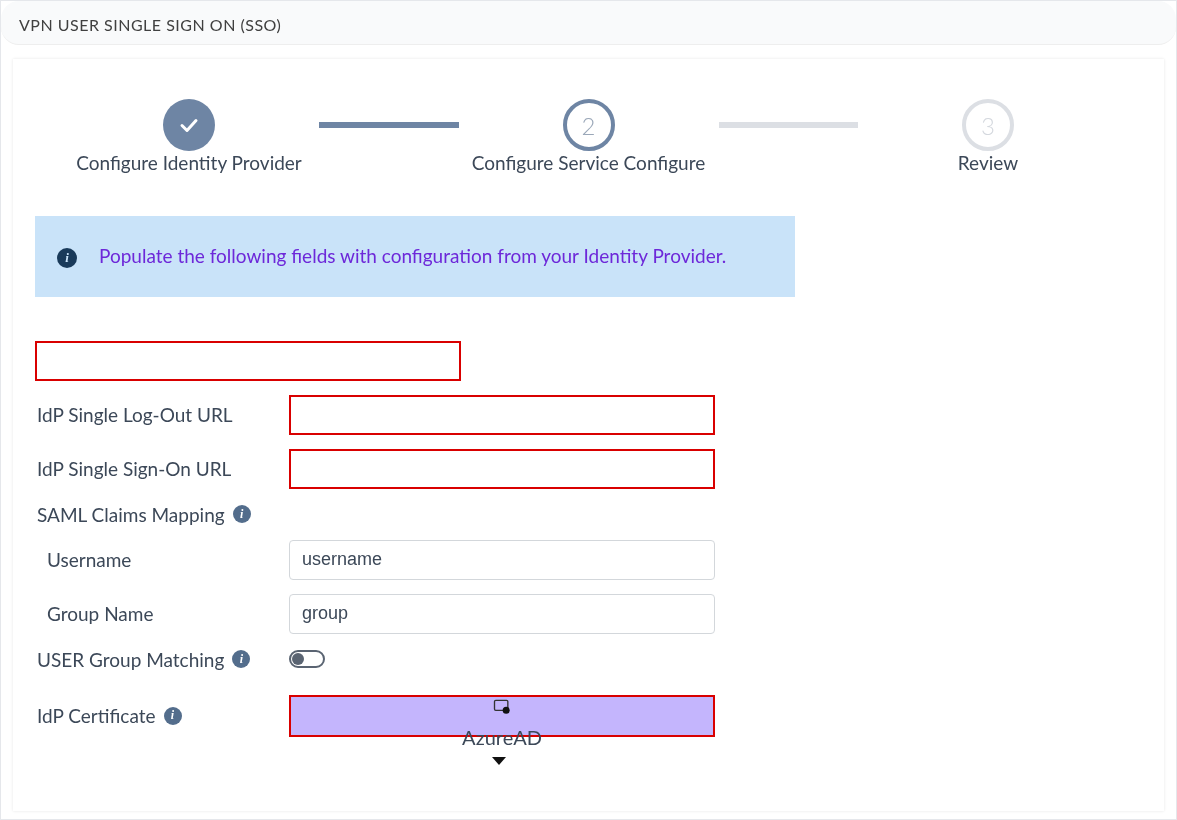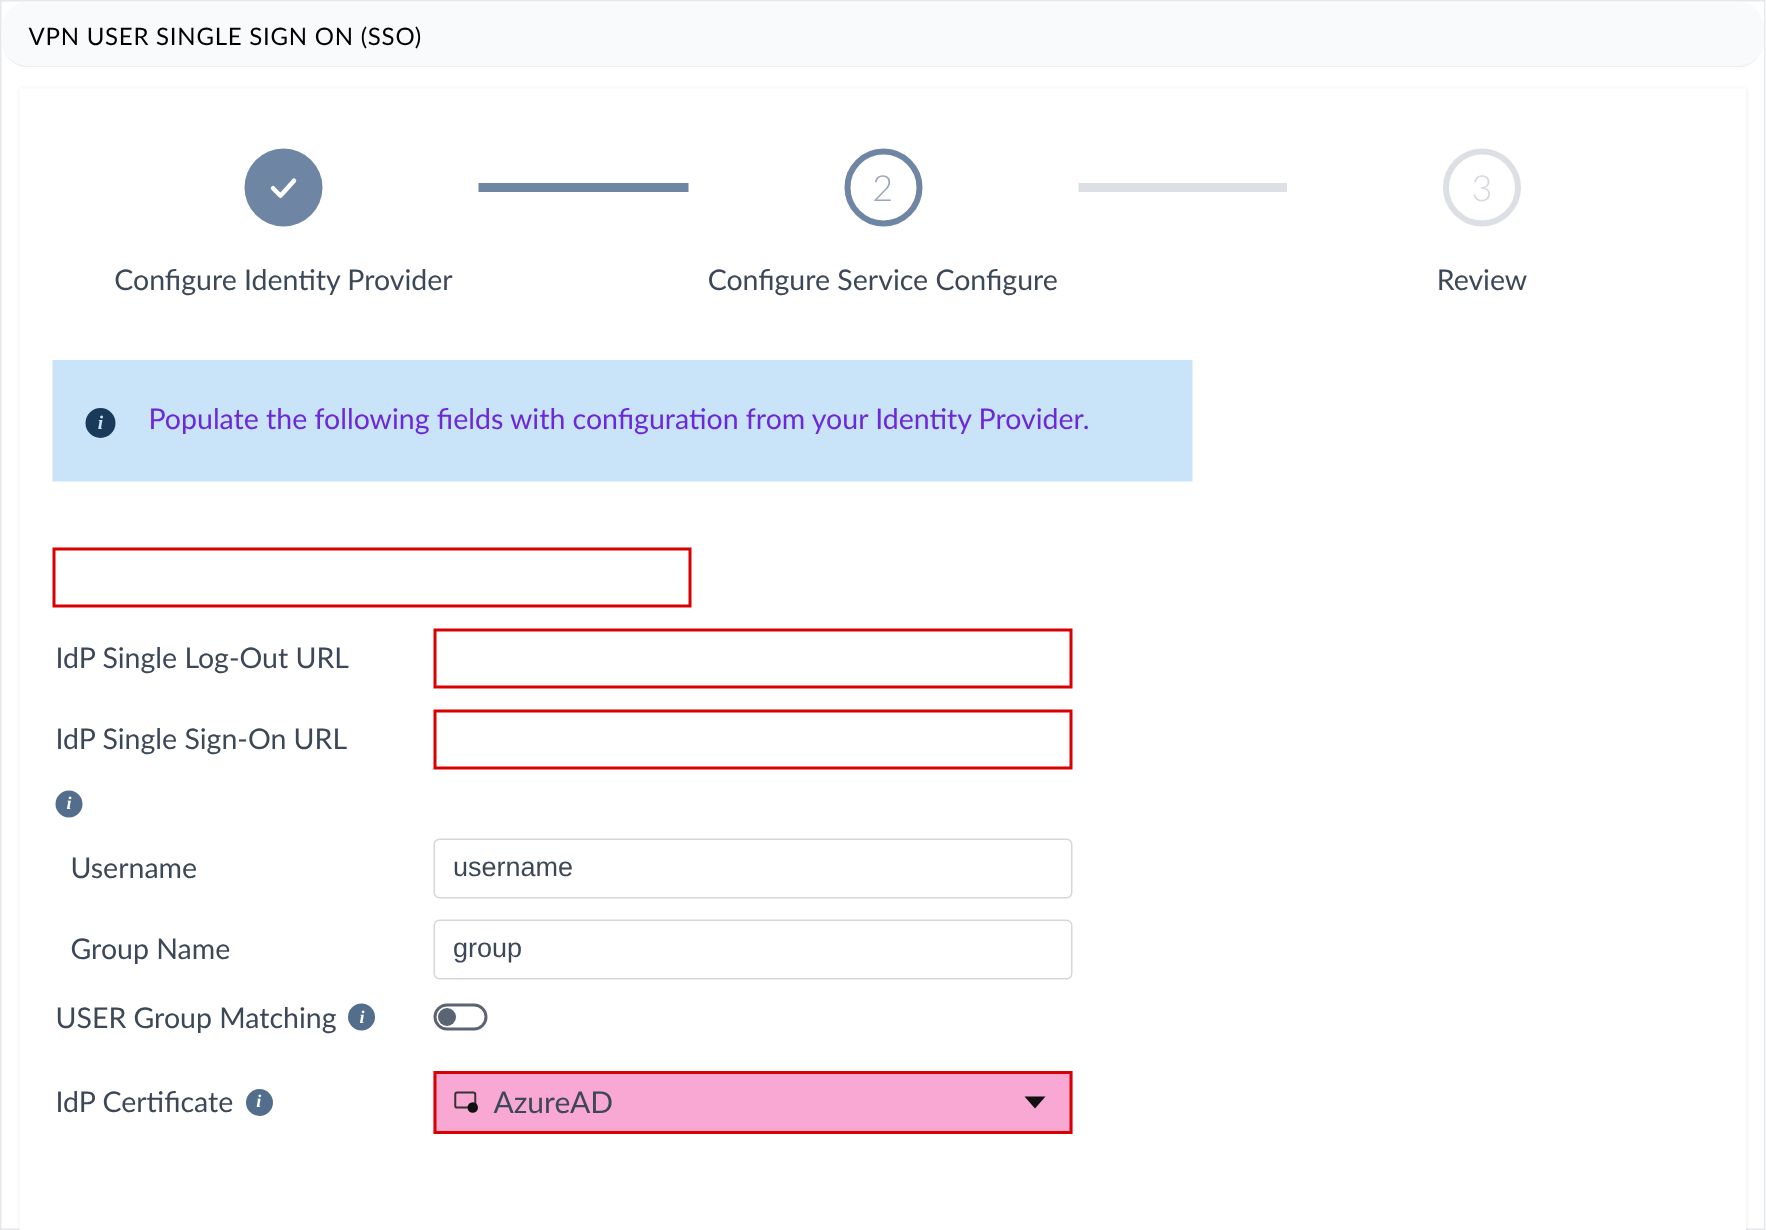--- a/index.html
+++ b/index.html
@@ -14,21 +14,21 @@
     height: 820px;
     background: #fff;
     border: 1px solid #e5e7eb;
     position: relative;
   }
   .panel-header {
     background: #f9fafb;
     padding: 14px 16px 10px 18px;
     font-size: 16px;
     letter-spacing: 0.5px;
-    color: #000000;
+    color: #404040;
     border-bottom: 1px solid #eee;
     border-radius: 18px;
   }
   .card {
     background: #fff;
     margin: 14px 12px 12px 12px;
     box-shadow: 0 0 3px rgba(0,0,0,0.1);
     padding: 22px 22px 60px 22px;
     min-height: 740px;
   }
@@ -62,21 +62,21 @@
     background: #fff;
     border: 4px solid #6e85a4;
     color: #9aa7b8;
   }
   .circle.future {
     background: #fff;
     border: 4px solid #dcdfe4;
     color: #d4d8de;
   }
   .step-label {
-    margin-top: 24px;
+    margin-top: 0;
     font-size: 19px;
     color: #3c4858;
   }
   .connector {
     flex: 1;
     height: 6px;
     margin-top: 23px;
   }
   .connector.filled { background: #6e85a4; }
   .connector.empty { background: #dcdfe4; }
@@ -149,22 +149,23 @@
     width: 12px; height: 12px; border-radius: 50%;
     background: #5a6472;
     position: absolute; left: 1px; top: 1px;
   }
   .select-wrap {
     width: 100%;
     height: 42px;
     border: 2px solid #d90000;
     display:flex; align-items:center; gap:8px;
     padding: 0 10px;
-    background:#f9a8d4;
+    background:#c4b5fd;
     position: relative;
+    flex-direction: column;
   }
   .select-wrap .sel-icon {
     width: 20px; height: 20px;
     display:inline-flex; align-items:center; justify-content:center;
   }
   .select-wrap .sel-text { font-size: 20px; color:#3c4858; flex:1; }
   .select-wrap .caret {
     width:0; height:0;
     border-left:7px solid transparent;
     border-right:7px solid transparent;
@@ -218,20 +219,21 @@
         <div class="control"><input type="text" class="text-field highlighted" value="" style=""></div>
       </div>
 
       <div class="row">
         <div class="label">IdP Single Sign-On URL</div>
         <div class="control"><input type="text" class="text-field highlighted" value="" style=""></div>
       </div>
 
       <div class="row">
         <div class="label">
+          <span>SAML Claims Mapping</span>
           <span class="sm-info">i</span>
         </div>
       </div>
 
       <div class="row indent">
         <div class="label">Username</div>
         <div class="control"><input type="text" class="text-field" value="username" style=""></div>
       </div>
 
       <div class="row indent">

